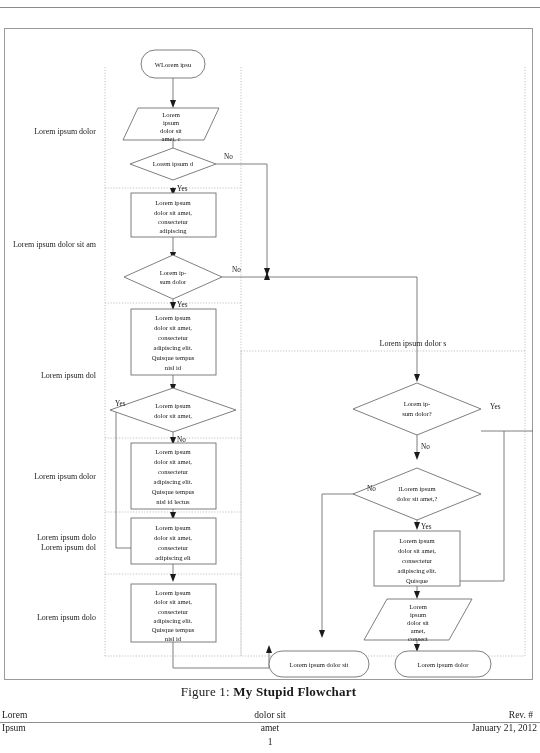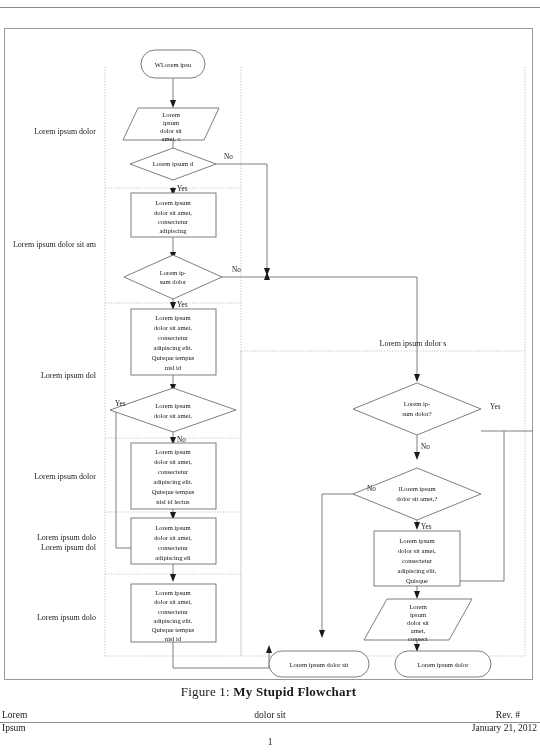--- a/index.html
+++ b/index.html
@@ -22,21 +22,21 @@
 
   #footer{position:absolute;left:0;top:706px;width:540px;height:47px;}
   #footer-rule{position:absolute;left:0;top:16px;width:540px;height:1px;background:#8f8f8f;}
   .foot-cell{position:absolute;font-size:9.5px;white-space:nowrap;}
   .foot-l1{top:4px;}
   .foot-l2{top:17px;}
   #foot-left-1{left:2px;}
   #foot-left-2{left:2px;}
   #foot-mid-1{left:0;width:540px;text-align:center;}
   #foot-mid-2{left:0;width:540px;text-align:center;}
-  #foot-right-1{right:20px;text-align:right;}
+  #foot-right-1{right:7px;text-align:right;}
   #foot-right-2{right:3px;text-align:right;}
   #foot-pageno{position:absolute;left:0;top:31px;width:540px;text-align:center;font-size:9.5px;}
 
   
   #chart-svg{position:absolute;left:4px;top:28px;}
   .node-txt{
     font-family:"Liberation Serif","DejaVu Serif",serif;
     font-size:6.6px;fill:#141414;text-anchor:middle;
   }
   .edge-lbl{
@@ -284,16 +284,17 @@
 
 </svg>
 
 <div id="figure-caption"><span>Figure 1: </span><span class="cap-bold">My Stupid Flowchart</span></div>
 
 <div id="footer">
   <div id="footer-rule"></div>
   <div class="foot-cell foot-l1" id="foot-left-1">Lorem</div>
   <div class="foot-cell foot-l2" id="foot-left-2">Ipsum</div>
   <div class="foot-cell foot-l1" id="foot-mid-1">dolor sit</div>
+  <div class="foot-cell foot-l2" id="foot-mid-2">amet</div>
   <div class="foot-cell foot-l1" id="foot-right-1">Rev. #</div>
   <div class="foot-cell foot-l2" id="foot-right-2">January 21, 2012</div>
   <div id="foot-pageno">1</div>
 </div>
 
 </body></html>

